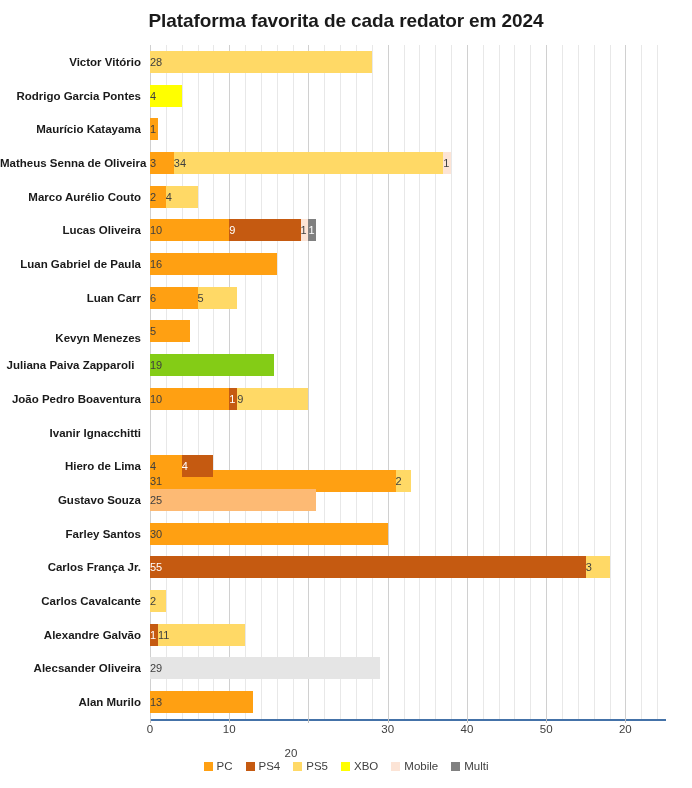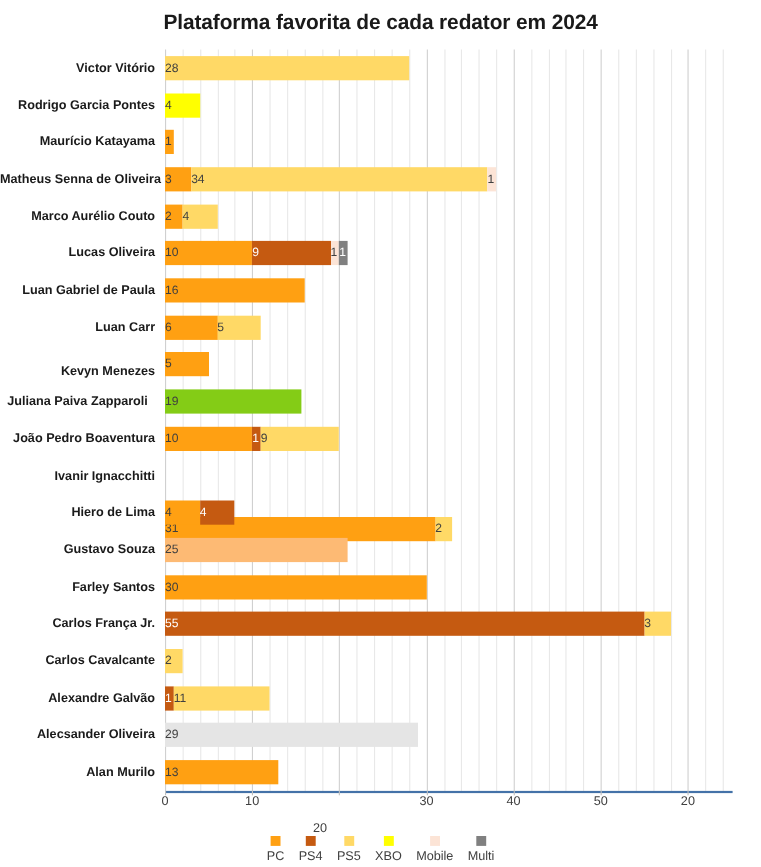--- a/index.html
+++ b/index.html
@@ -97,21 +97,21 @@
   #legend {
     position: absolute;
     left: 0; top: 760px; width: 692px;
     display: flex;
     justify-content: center;
     align-items: center;
     gap: 13px;
     font-size: 11.5px;
     color: #404040;
   }
-  .legend-item { display: flex; align-items: center; gap: 4px; flex-direction: column; }
+  .legend-item { display: flex; align-items: center; gap: 4px; }
   .legend-swatch {
     width: 9px; height: 9px;
     display: inline-block;
   }
 </style>
 </head>
 <body>
 
 <div id="chart-root">
 

